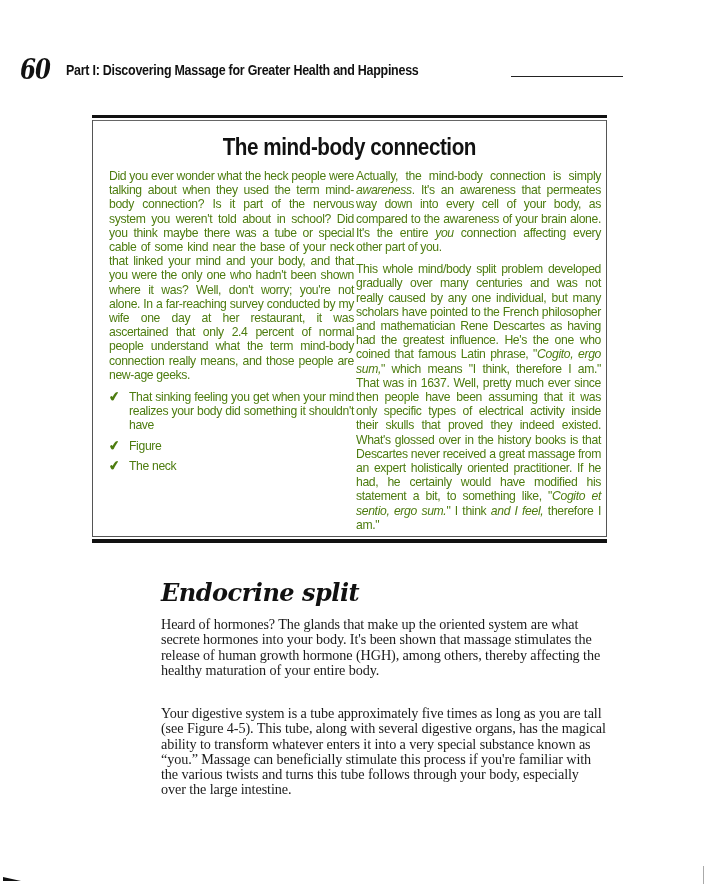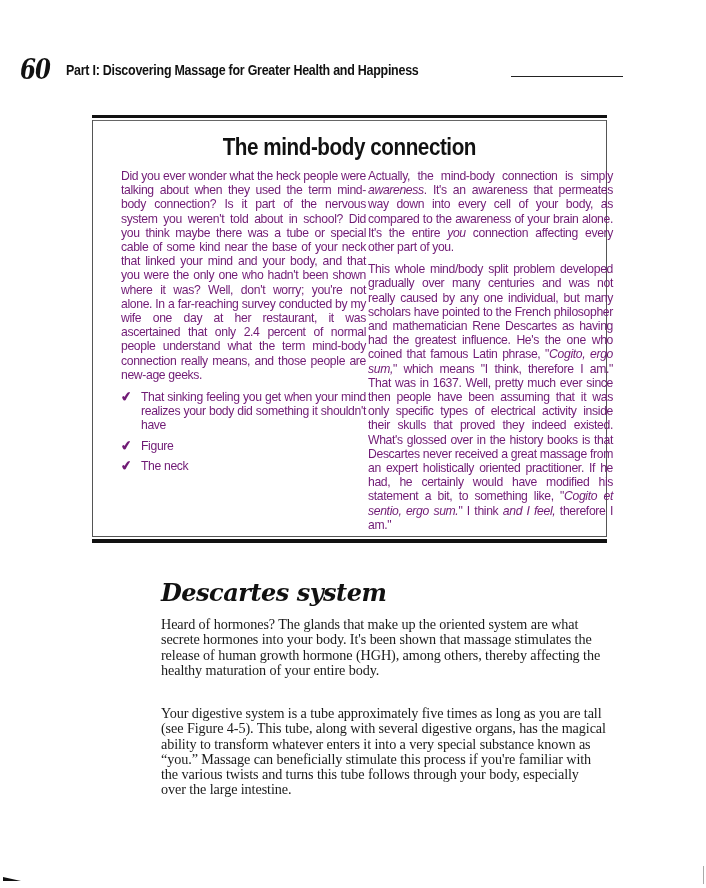--- a/index.html
+++ b/index.html
@@ -104,22 +104,21 @@
     }
     .col {
       position: absolute;
       top: 54px;
       width: 245px;
       font-family: "Liberation Sans", sans-serif;
       font-size: 12.2px;
       line-height: 14.2px;
       text-align: justify;
       letter-spacing: -0.35px;
-      color: #701a75;
-      margin-left: 12px;
+      color: #4d7c0f;
     }
     .col-left { left: 17px; }
     .col-right { left: 264px; }
     .col p {
       margin: 0 0 8px 0;
     }
     .col ul {
       list-style: none;
       margin: 0;
       padding: 0;
@@ -220,21 +219,21 @@
     </ul>
   </div>
 
   <div class="col col-right">
     <p><span>Actually, the mind-body connection is simply </span><em>awareness</em><span>. It's an awareness that permeates way down into every cell of your body, as compared to the awareness of your brain alone. It's the entire </span><em>you</em><span> connection affecting every other part of you.</span></p>
     <p><span>This whole mind/body split problem developed gradually over many centuries and was not really caused by any one individual, but many scholars have pointed to the French philosopher and mathematician Rene Descartes as having had the greatest influence. He's the one who coined that famous Latin phrase, "</span><em>Cogito, ergo sum,</em><span>" which means "I think, therefore I am." That was in 1637. Well, pretty much ever since then people have been assuming that it was only specific types of electrical activity inside their skulls that proved they indeed existed. What's glossed over in the history books is that Descartes never received a great massage from an expert holistically oriented practitioner. If he had, he certainly would have modified his statement a bit, to something like, "</span><em>Cogito et sentio, ergo sum.</em><span>" I think </span><em>and I feel,</em><span> therefore I am."</span></p>
   </div>
 </div>
 
 <div class="section" id="sec-endocrine">
-  <h2>Descartes system</h2>
+  <h2>Endocrine split</h2>
   <p>Heard of hormones? The glands that make up the oriented system are what secrete hormones into your body. It's been shown that massage stimulates the release of human growth hormone (HGH), among others, thereby affecting the healthy maturation of your entire body.</p>
 </div>
 
 <div class="section" id="sec-digestive">
   <p>Your digestive system is a tube approximately five times as long as you are tall (see Figure 4-5). This tube, along with several digestive organs, has the magical ability to transform whatever enters it into a very special substance known as “you.” Massage can beneficially stimulate this process if you're familiar with the various twists and turns this tube follows through your body, especially over the large intestine.</p>
 </div>
 
 <div class="bottom-mark"></div>
 <div class="right-edge-mark"></div>
 

